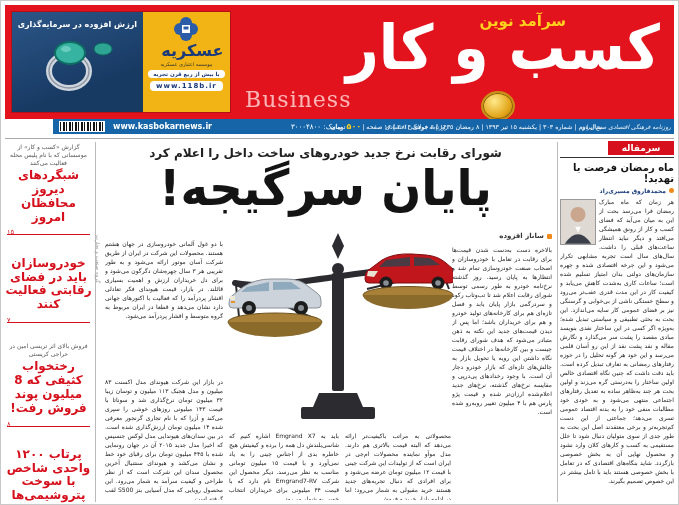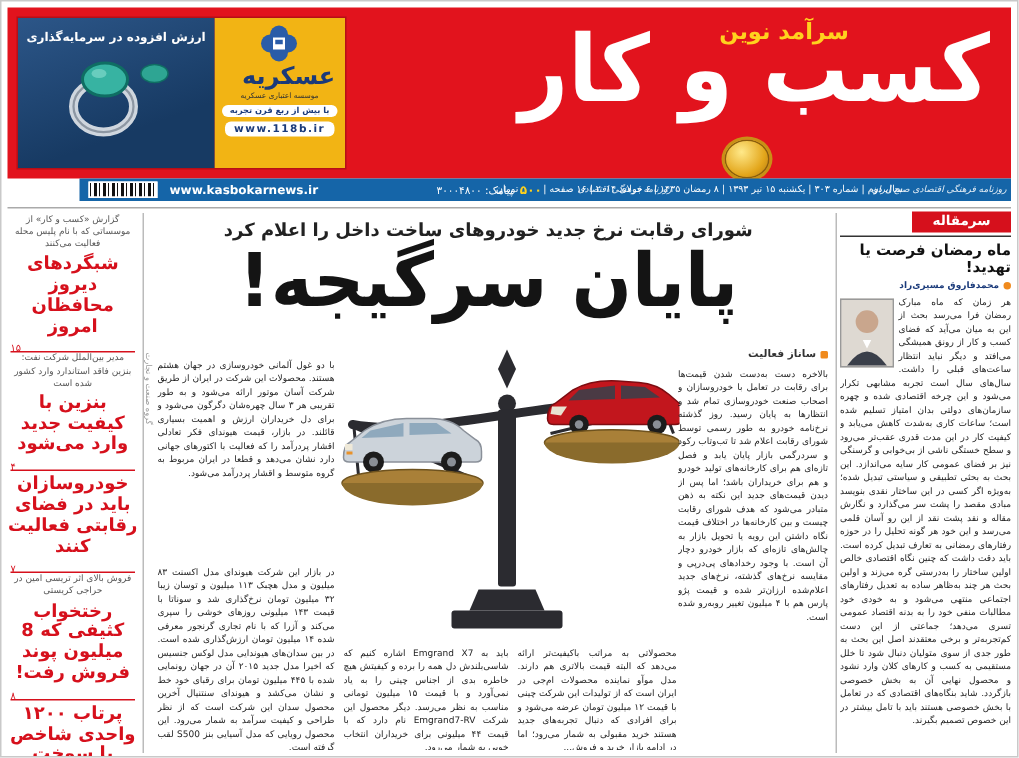--- a/index.html
+++ b/index.html
@@ -116,20 +116,21 @@
             <rect x="10.5" y="10.5" width="5" height="3" fill="#2a5ca8"></rect>
         </svg>
         <div class="ad-brand">عسکریه</div>
         <div class="ad-sub">موسسه اعتباری عسکریه</div>
         <div class="ad-pill">با بیش از ربع قرن تجربه</div>
         <div class="ad-url">www.118b.ir</div>
       </div>
     </div>
     <div class="tagline">سرآمد نوین</div>
     <div class="logo">کسب و کار</div>
+    <div class="latin">Business</div>
     <div class="coin"></div>
   </div>
 
   <div class="strip">
     <div class="barcode">
         <span></span>
       </div>
     <div class="website">www.kasbokarnews.ir</div>
     <div class="sms">پیامک: ۳۰۰۰۴۸۰۰</div>
     <div class="script-mid">روزنامه فرهنگی اقتصادی</div>
@@ -142,27 +143,20 @@
   </div>
 
   <div class="main">
 
     <div class="rail">
       <div>
         <div class="kicker">گزارش «کسب و کار» از موسساتی که با نام پلیس محله فعالیت می‌کنند</div>
         <div class="head">شبگردهای دیروز محافظان امروز</div>
         <div class="sep">
             <span>۱۵</span>
-          </div>
-      </div>
-      <div>
-        <div class="kicker">مدیر بین‌الملل شرکت نفت: بنزین فاقد استاندارد وارد کشور شده است</div>
-        <div class="head">بنزین با کیفیت جدید وارد می‌شود</div>
-        <div class="sep">
-            <span>۴</span>
           </div>
       </div>
       <div>
         <div class="head">خودروسازان باید در فضای رقابتی فعالیت کنند</div>
         <div class="sep">
             <span>۷</span>
           </div>
       </div>
       <div>
         <div class="kicker">فروش بالای اثر تریسی امین در حراجی کریستی</div>
@@ -222,21 +216,21 @@
               <circle cx="76" cy="32" r="2.8" fill="#8a8f96"></circle>
           </g>
           <ellipse cx="183" cy="70" rx="45" ry="8.5" style="fill:var(--pan_brass)" stroke="#6e521e"></ellipse>
           <path d="M138,70 A45,14 0 0 0 228,70 Z" fill="#8a6b2c"></path>
         </g>
       </svg>
 
       <div class="coltxt col-right">
         <div class="byline">
           <span class="dot"></span>
-          <span>ساناز فعالیت</span>
+          <span>ساناز افزوده</span>
         </div>
         <span>بالاخره دست به‌دست شدن قیمت‌ها برای رقابت در تعامل با خودروسازان و اصحاب صنعت خودروسازی تمام شد و انتظارها به پایان رسید. روز گذشته نرخ‌نامه خودرو به طور رسمی توسط شورای رقابت اعلام شد تا تب‌وتاب رکود و سردرگمی بازار پایان یابد و فصل تازه‌ای هم برای کارخانه‌های تولید خودرو و هم برای خریداران باشد؛ اما پس از دیدن قیمت‌های جدید این نکته به ذهن متبادر می‌شود که هدف شورای رقابت چیست و بین کارخانه‌ها در اختلاف قیمت نگاه داشتن این رویه یا تحویل بازار به چالش‌های تازه‌ای که بازار خودرو دچار آن است. با وجود رخدادهای پی‌درپی و مقایسه نرخ‌های گذشته، نرخ‌های جدید اعلام‌شده ارزان‌تر شده و قیمت پژو پارس هم با ۴ میلیون تغییر روبه‌رو شده است.</span>
       </div>
       <div class="coltxt col-left">با دو غول آلمانی خودروسازی در جهان هشتم هستند. محصولات این شرکت در ایران از طریق شرکت آسان موتور ارائه می‌شود و به طور تقریبی هر ۳ سال چهره‌شان دگرگون می‌شود و برای دل خریداران ارزش و اهمیت بسیاری قائلند. در بازار، قیمت هیوندای فکر تعادلی اقشار پردرآمد را که فعالیت با اکتورهای جهانی دارد نشان می‌دهد و قطعا در ایران مربوط به گروه متوسط و اقشار پردرآمد می‌شود.</div>
       <div class="coltxt col-left-b">در بازار این شرکت هیوندای مدل اکسنت ۸۳ میلیون و مدل هچبک ۱۱۳ میلیون و توسان زیبا ۳۲ میلیون تومان نرخ‌گذاری شد و سوناتا با قیمت ۱۴۳ میلیونی روزهای خوشی را سپری می‌کند و آزرا که با نام تجاری گرنجور معرفی شده ۱۴ میلیون تومان ارزش‌گذاری شده است. در بین سدان‌های هیوندایی مدل لوکس جنسیس که اخیرا مدل جدید ۲۰۱۵ آن در جهان رونمایی شده با ۴۴۵ میلیون تومان برای رقبای خود خط و نشان می‌کشد و هیوندای سنتنیال آخرین محصول سدان این شرکت است که از نظر طراحی و کیفیت سرآمد به شمار می‌رود. این محصول رویایی که مدل آسیایی بنز S500 لقب گرفته است.</div>
       <div class="coltxt col-mid-a">باید به Emgrand X7 اشاره کنیم که شاسی‌بلندش دل همه را برده و کیفیتش هیچ خاطره بدی از اجناس چینی را به یاد نمی‌آورد و با قیمت ۱۵ میلیون تومانی مناسب به نظر می‌رسد. دیگر محصول این شرکت Emgrand7-RV نام دارد که با قیمت ۴۴ میلیونی برای خریداران انتخاب خوبی به شمار می‌رود.</div>
       <div class="coltxt col-mid-b">محصولاتی به مراتب باکیفیت‌تر ارائه می‌دهد که البته قیمت بالاتری هم دارند. مدل موآو نماینده محصولات ام‌جی در ایران است که از تولیدات این شرکت چینی با قیمت ۱۲ میلیون تومان عرضه می‌شود و برای افرادی که دنبال تجربه‌های جدید هستند خرید مقبولی به شمار می‌رود؛ اما در ادامه بازار خرید و فروش...</div>
     </div>
 
     <div class="vline vl-r"></div>

